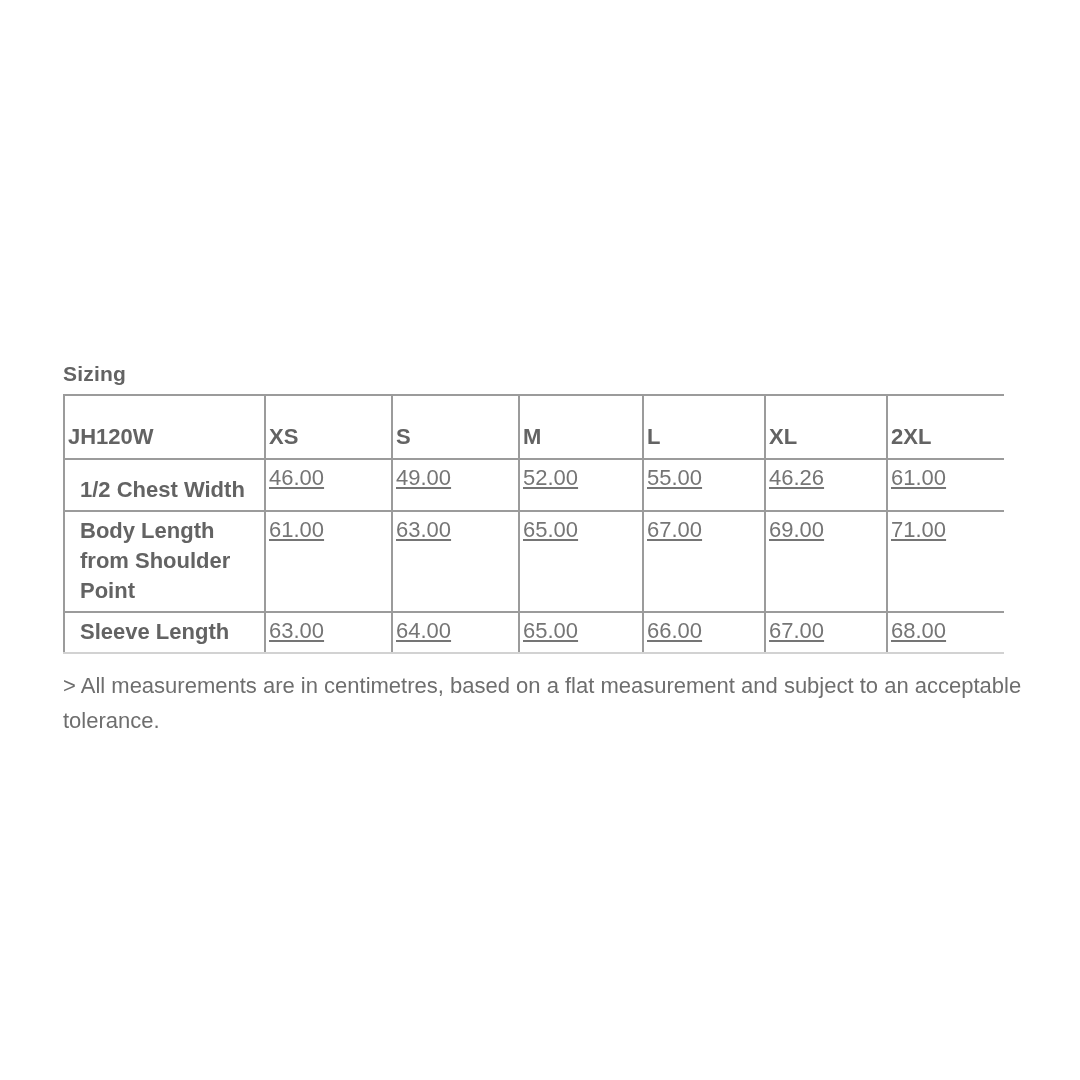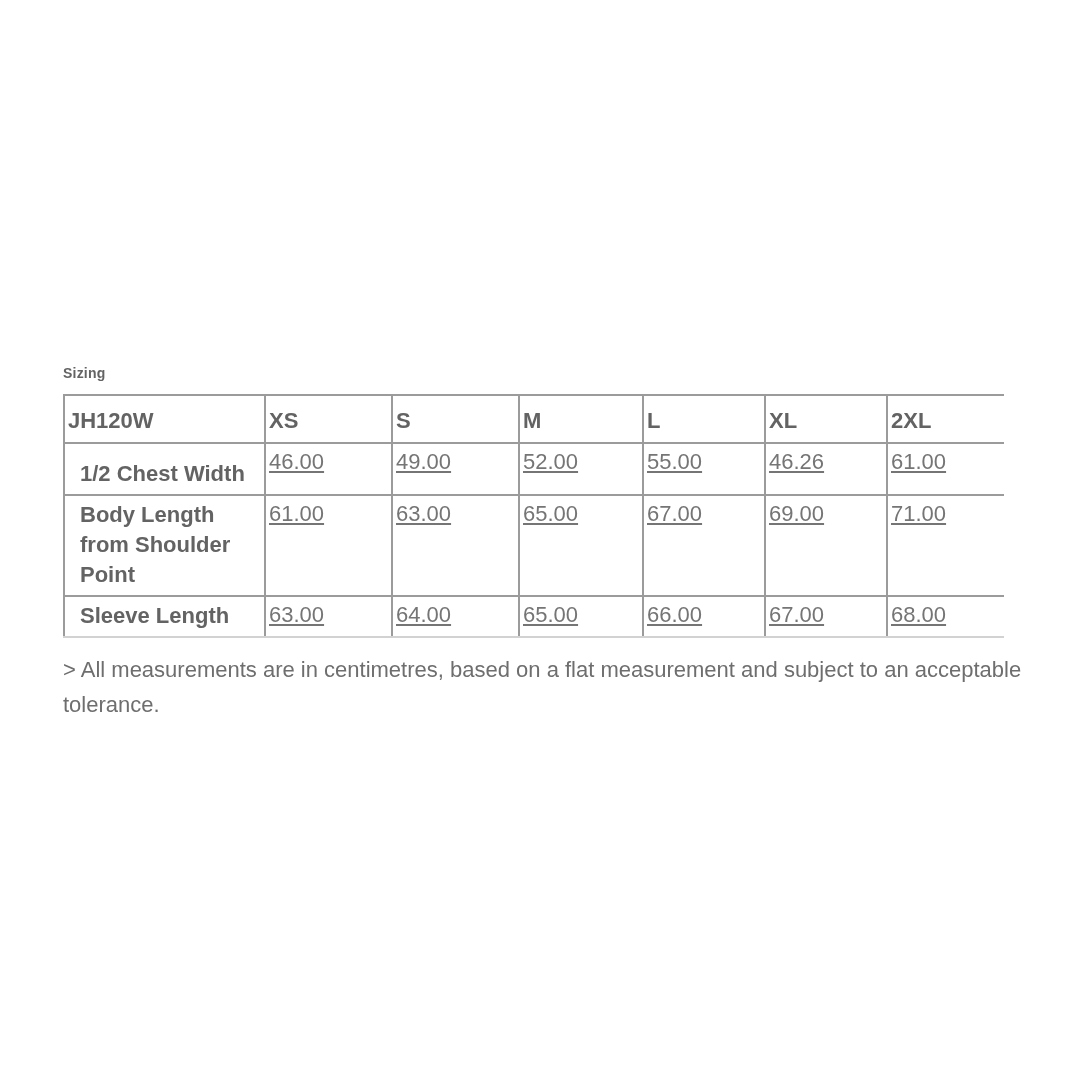--- a/index.html
+++ b/index.html
@@ -14,21 +14,21 @@
     overflow: hidden;
     font-family: "Liberation Sans", sans-serif;
   }
   .sizing-section {
     position: absolute;
     left: 63px;
     top: 360px;
     width: 1017px;
   }
   .section-title {
-    font-size: 14px;
+    font-size: 21px;
     line-height: 27px;
     font-weight: bold;
     color: #636363;
     margin: 0 0 7px 0;
     letter-spacing: 0.2px;
   }
   table.sizing-table {
     border-collapse: collapse;
     table-layout: fixed;
     width: 940px;
@@ -54,21 +54,21 @@
     vertical-align: bottom;
     padding: 4px 2px 5px 15px;
   }
   .sizing-table td.value-cell {
     font-weight: normal;
     color: #757575;
     vertical-align: top;
     padding: 3px 2px 3px 3px;
     text-decoration: underline;
   }
-  tr.header-row  { height: 48px; }
+  tr.header-row  { height: 64px; }
   tr.row-chest   { height: 52px; }
   tr.row-body    { height: 69px; }
   tr.row-sleeve  { height: 38px; }
   .sizing-table .col-last {
     border-right: none;
   }
   .sizing-table tr.row-last th,
   .sizing-table tr.row-last td {
     border-bottom-color: #d2d2d2;
   }

